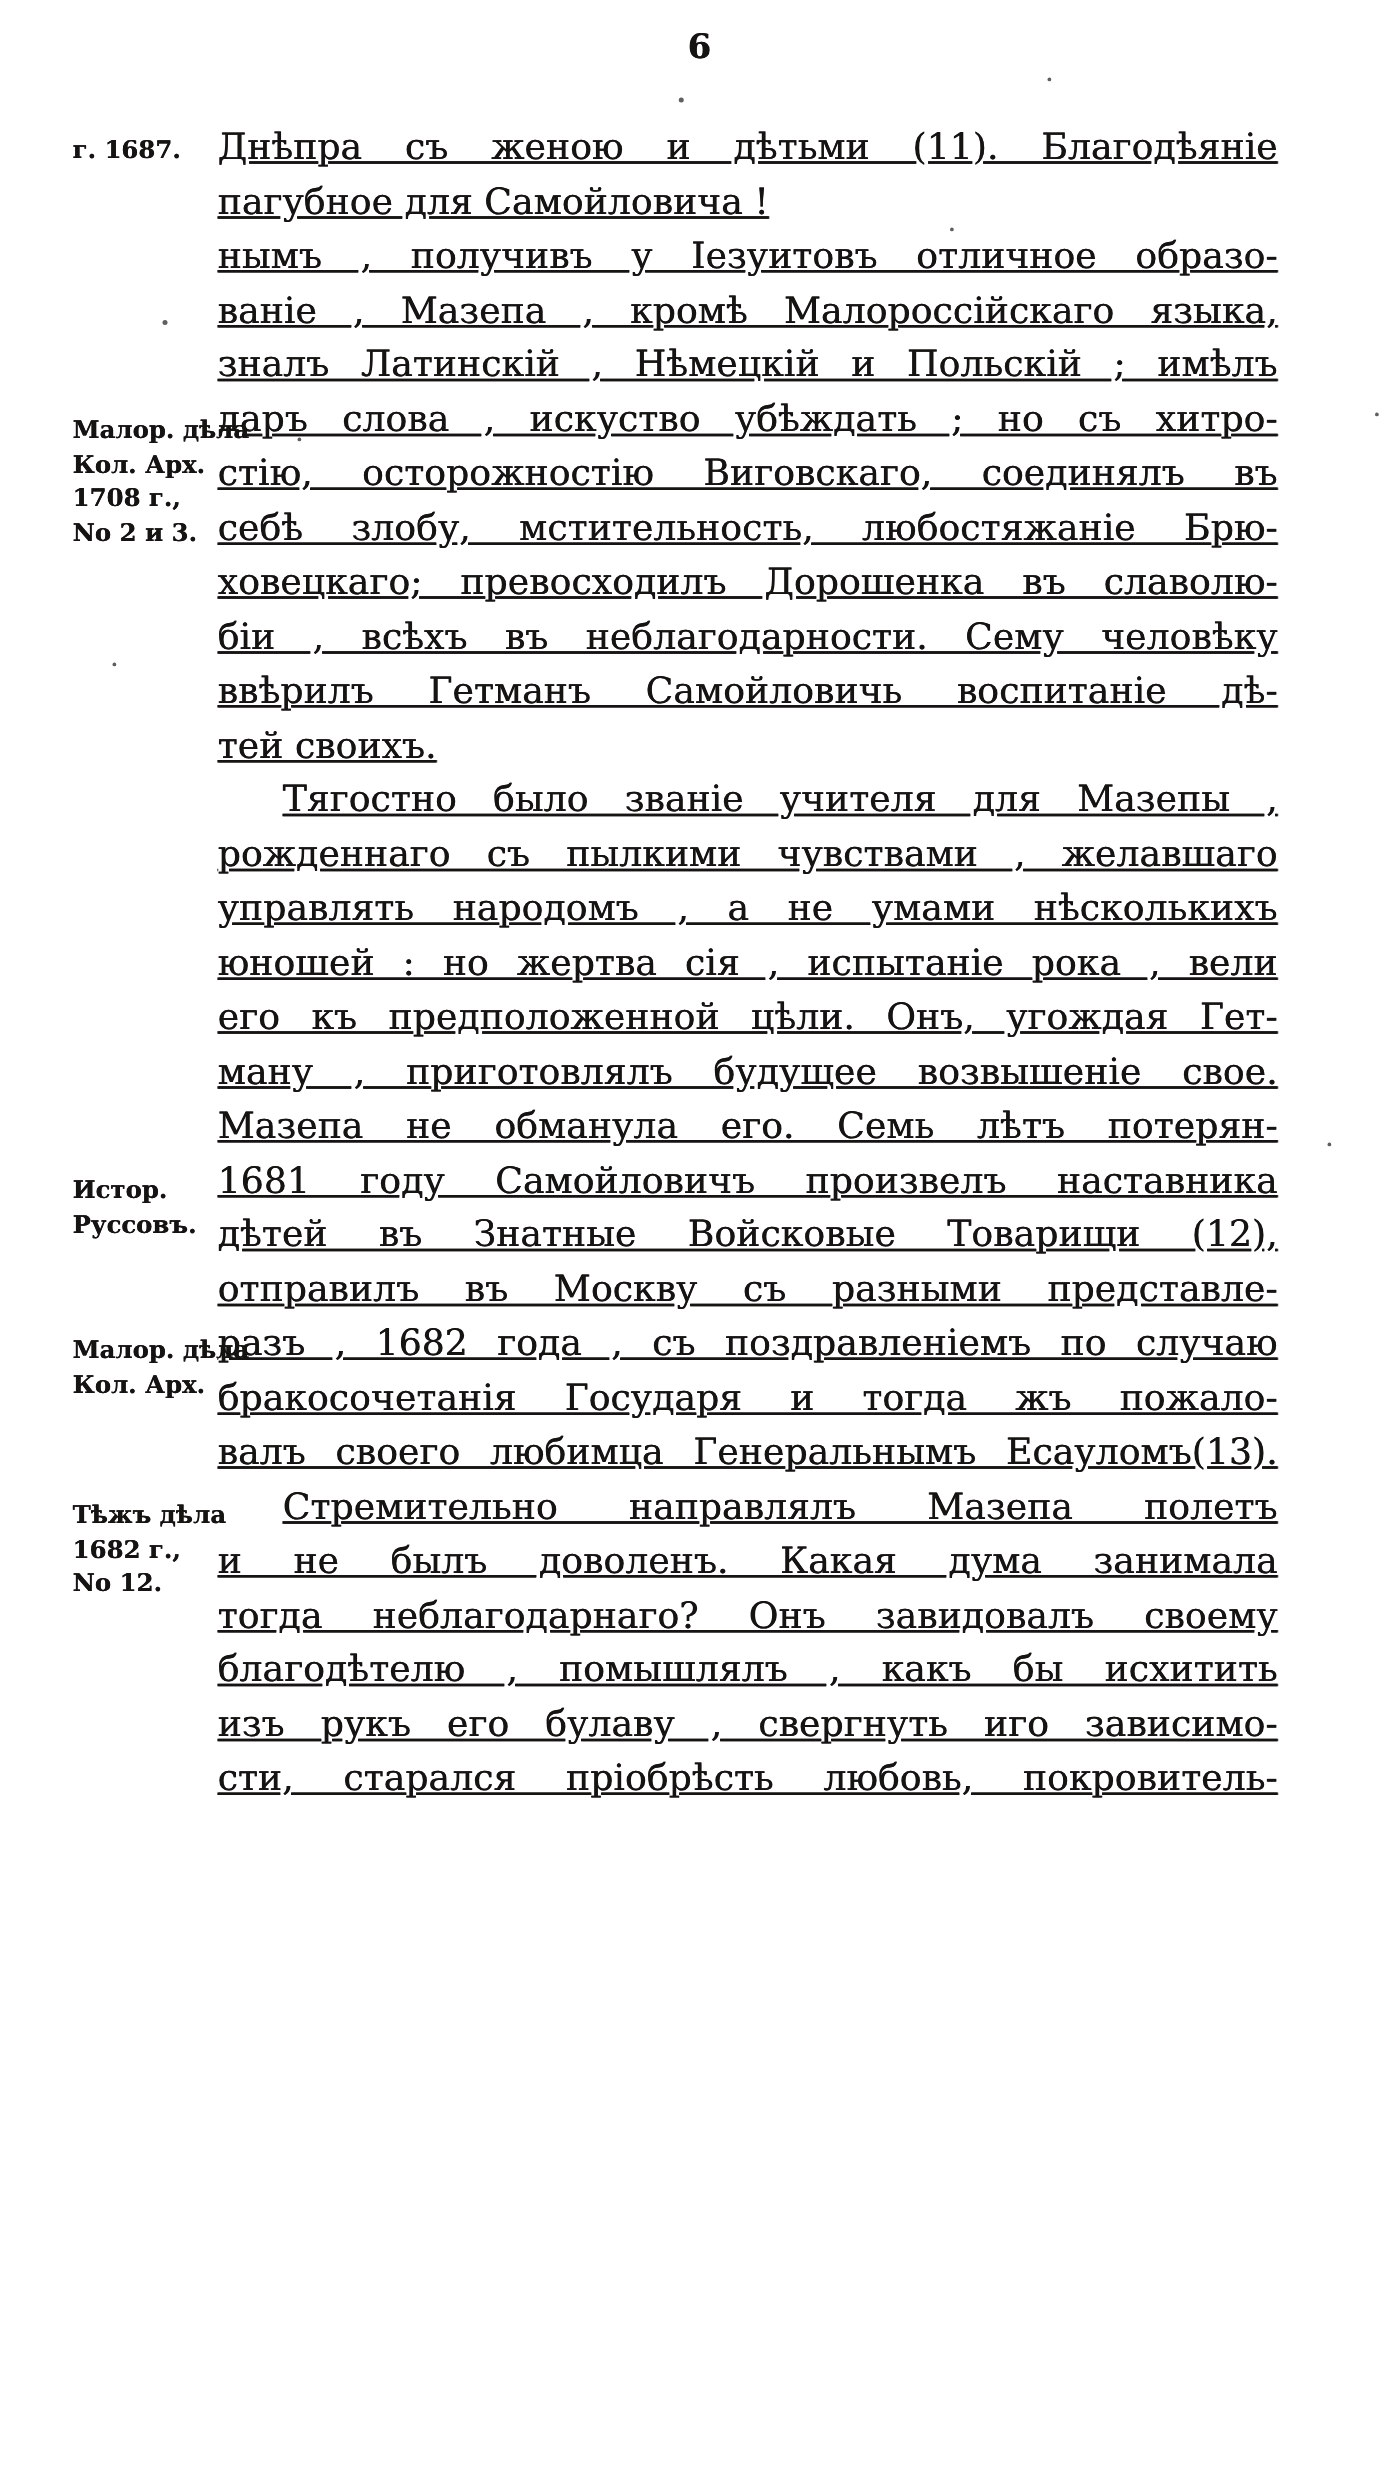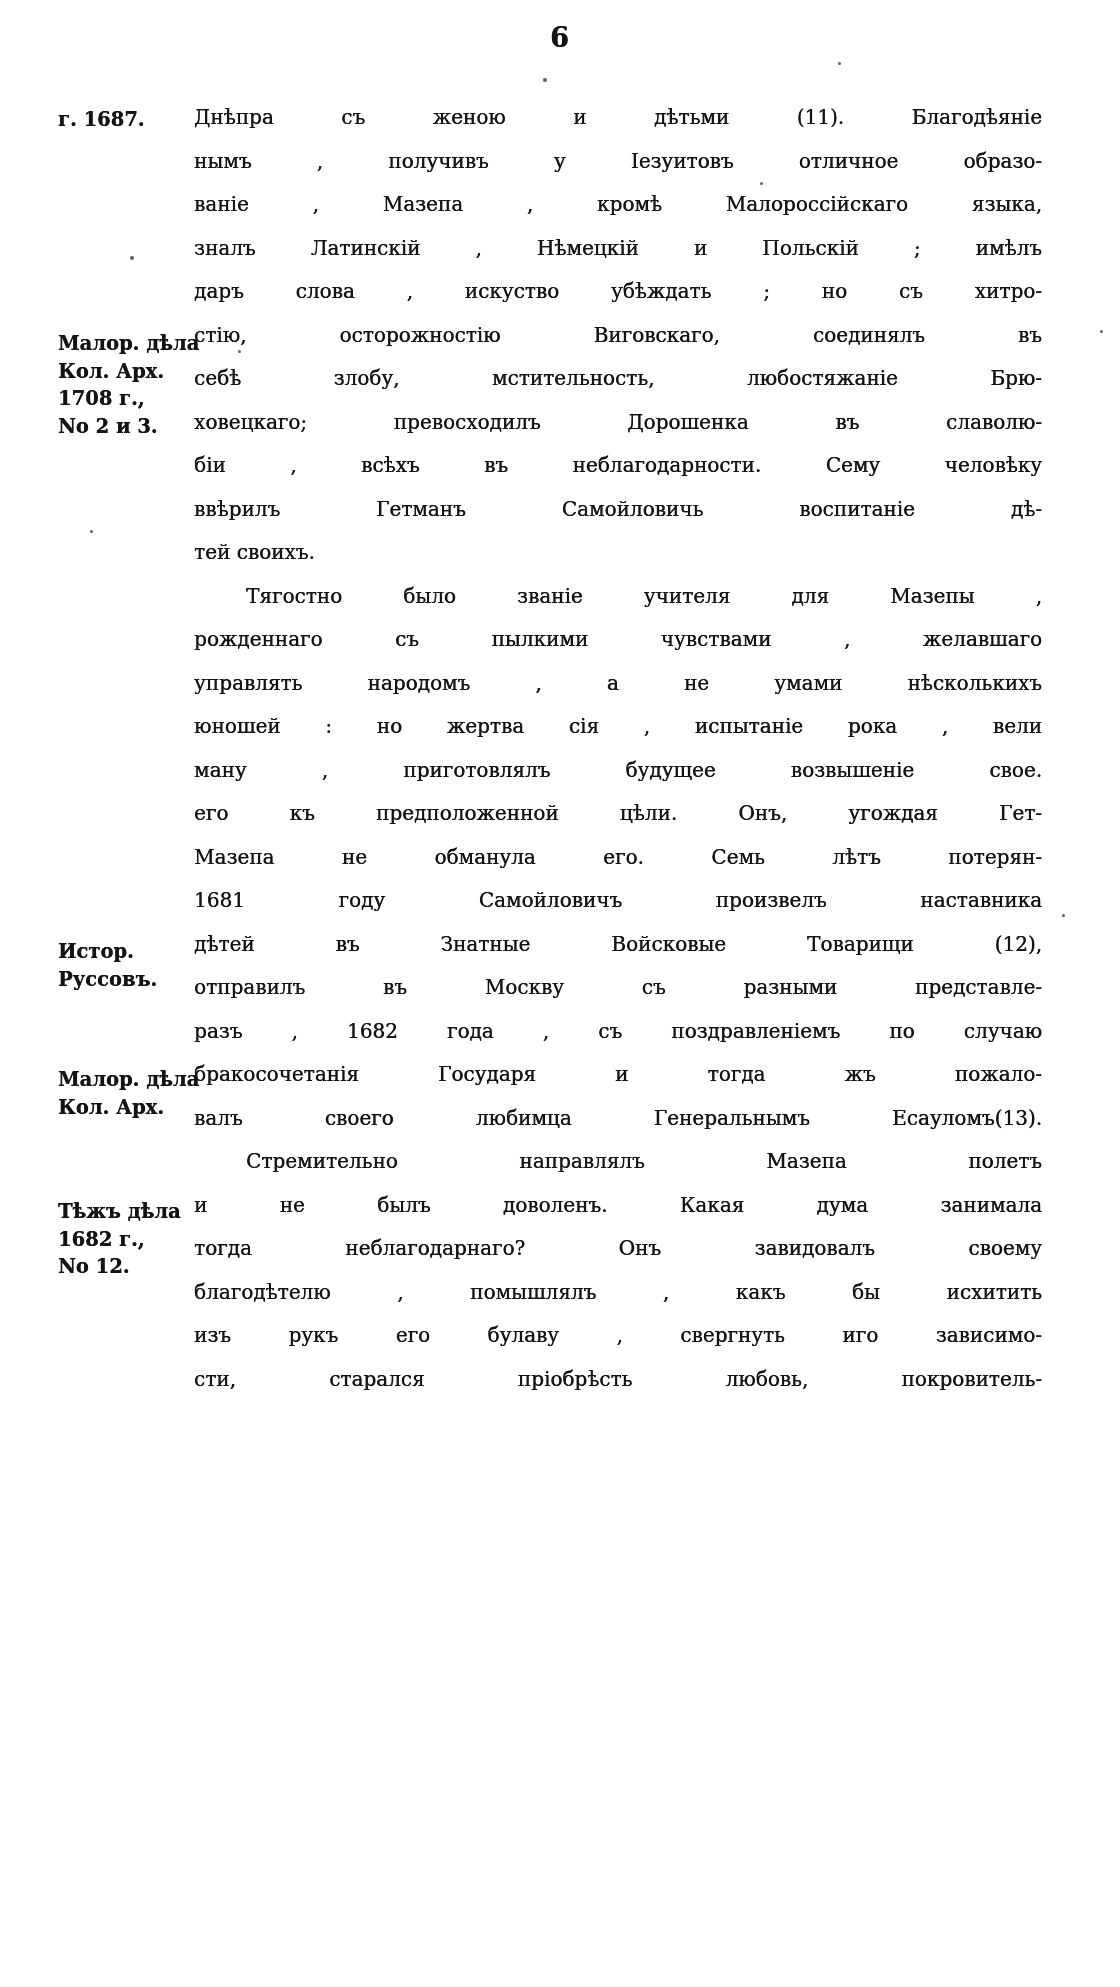--- a/index.html
+++ b/index.html
@@ -20,24 +20,25 @@
     width: 1120px;
     text-align: center;
     font-size: 27px;
     font-weight: bold;
     letter-spacing: 1px;
     text-shadow: 0.3px 0 0 currentColor;
   }
   .text-block {
     position: absolute;
     top: 96px;
-    left: 194px;
+    left: 174px;
     width: 848px;
-    font-size: 20px;
+    font-size: 29px;
     text-shadow: 0.35px 0 0 currentColor;
+    text-decoration: underline;
   }
   .text-line {
     height: 43.5px;
     line-height: 43.5px;
     text-align: justify;
     white-space: nowrap;
   }
   .text-line.fill {
     white-space: normal;
     text-align-last: justify;
@@ -75,36 +76,37 @@
       <div class="margin-note" style="top: 938px;">Истор.
 Руссовъ.</div>
       <div class="margin-note" style="top: 1066px;">Малор. дѣла
 Кол. Арх.</div>
       <div class="margin-note" style="top: 1198px;">Тѣжъ дѣла
 1682 г.,
 No 12.</div>
     </div>
   <div class="text-block" id="text-block">
       <div class="text-line fill">Днѣпра съ женою и дѣтьми (11). Благодѣяніе</div>
+      <div class="text-line">пагубное для Самойловича !</div>
       <div class="text-line fill">нымъ , получивъ у Іезуитовъ отличное образо-</div>
       <div class="text-line fill">ваніе , Мазепа , кромѣ Малороссійскаго языка,</div>
       <div class="text-line fill">зналъ Латинскій , Нѣмецкій и Польскій ; имѣлъ</div>
       <div class="text-line fill">даръ слова , искуство убѣждать ; но съ хитро-</div>
       <div class="text-line fill">стію, осторожностію Виговскаго, соединялъ въ</div>
       <div class="text-line fill">себѣ злобу, мстительность, любостяжаніе Брю-</div>
       <div class="text-line fill">ховецкаго; превосходилъ Дорошенка въ славолю-</div>
       <div class="text-line fill">біи , всѣхъ въ неблагодарности. Сему человѣку</div>
       <div class="text-line fill">ввѣрилъ Гетманъ Самойловичь воспитаніе дѣ-</div>
       <div class="text-line">тей своихъ.</div>
       <div class="text-line fill indent">Тягостно было званіе учителя для Мазепы ,</div>
       <div class="text-line fill">рожденнаго съ пылкими чувствами , желавшаго</div>
       <div class="text-line fill">управлять народомъ , а не умами нѣсколькихъ</div>
       <div class="text-line fill">юношей : но жертва сія , испытаніе рока , вели</div>
+      <div class="text-line fill">его къ предположенной цѣли. Онъ, угождая Гет-</div>
       <div class="text-line fill">ману , приготовлялъ будущее возвышеніе свое.</div>
-      <div class="text-line fill">его къ предположенной цѣли. Онъ, угождая Гет-</div>
       <div class="text-line fill">Мазепа не обманула его. Семь лѣтъ потерян-</div>
       <div class="text-line fill">1681 году Самойловичъ произвелъ наставника</div>
       <div class="text-line fill">дѣтей въ Знатные Войсковые Товарищи (12),</div>
       <div class="text-line fill">отправилъ въ Москву съ разными представле-</div>
       <div class="text-line fill">разъ , 1682 года , съ поздравленіемъ по случаю</div>
       <div class="text-line fill">бракосочетанія Государя и тогда жъ пожало-</div>
       <div class="text-line fill">валъ своего любимца Генеральнымъ Есауломъ(13).</div>
       <div class="text-line fill indent">Стремительно направлялъ Мазепа полетъ</div>
       <div class="text-line fill">и не былъ доволенъ. Какая дума занимала</div>
       <div class="text-line fill">тогда неблагодарнаго? Онъ завидовалъ своему</div>

